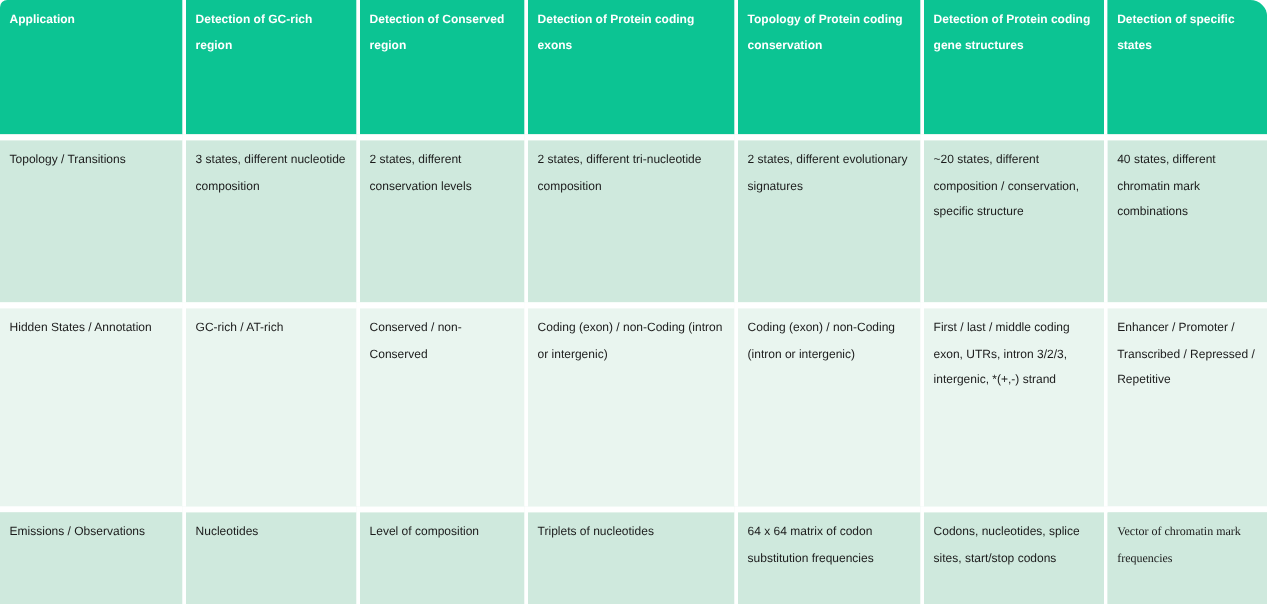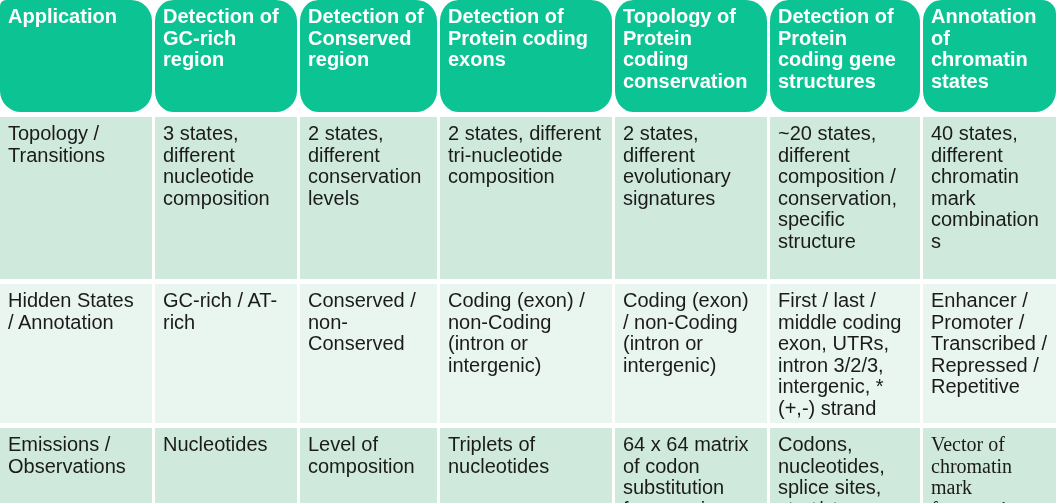--- a/index.html
+++ b/index.html
@@ -26,43 +26,42 @@
   table.hmm-table {
     border-collapse: separate;
     border-spacing: 0;
     width: 1056px;
     table-layout: fixed;
   }
   th, td {
     vertical-align: top;
     text-align: left;
     padding: 6px 8px 4px 8px;
-    font-size: 20px;
+    font-size: 10px;
     line-height: 21.5px;
     box-sizing: border-box;
     word-wrap: break-word;
   }
   th {
     background: var(--header_bg);
     color: var(--header_text);
     font-weight: bold;
     border-top: none;
-    border-radius: 21px;
   }
   td {
     color: var(--body_text);
     font-weight: normal;
     border-top: 5px solid var(--divider);
   }
   th + th, td + td { border-left: 3px solid var(--divider); }
   tr.row-a td { background: var(--row_alt_a); }
   tr.row-b td { background: var(--row_alt_b); }
   thead tr { height: 112px; }
-  tbody tr.r1 { height: 167px; }
-  tbody tr.r2 { height: 137px; }
+  tbody tr.r1 { height: 140px; }
+  tbody tr.r2 { height: 170px; }
   tbody tr.r3 { height: 140px; }
   thead th:first-child { border-top-left-radius: 6px; }
   thead th:last-child  { border-top-right-radius: 14px; }
   tbody tr:last-child td:last-child  { border-bottom-right-radius: 14px; font-family: Liberation Serif, serif; }
   tbody tr:last-child td:first-child { border-bottom-left-radius: 6px; }
 </style>
 </head>
 <body>
 
 <div class="table-wrap">
@@ -77,21 +76,21 @@
       <col style="width:136px">
     </colgroup>
     <thead>
       <tr>
         <th>Application</th>
         <th>Detection of GC-rich region</th>
         <th>Detection of Conserved region</th>
         <th>Detection of Protein coding exons</th>
         <th>Topology of Protein coding conservation</th>
         <th>Detection of Protein coding gene structures</th>
-        <th>Annotation of chromatin states</th>
+        <th>Detection of specific states</th>
       </tr>
     </thead>
     <tbody>
       <tr class="row-a r1">
         <td>Topology / Transitions</td>
         <td>3 states, different nucleotide composition</td>
         <td>2 states, different conservation levels</td>
         <td>2 states, different tri-nucleotide composition</td>
         <td>2 states, different evolutionary signatures</td>
         <td>~20 states, different composition / conservation, specific structure</td>

